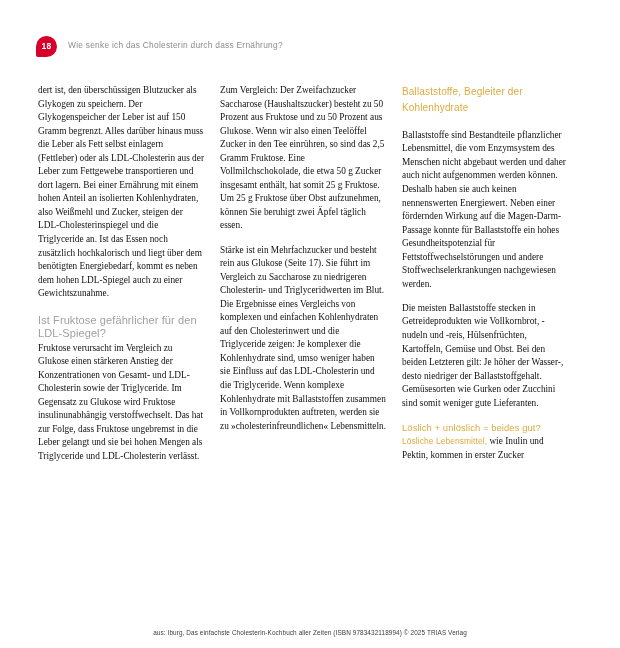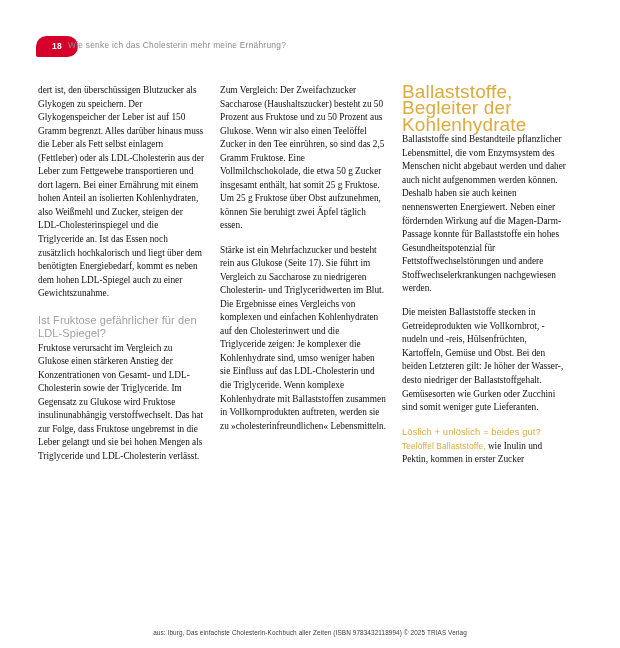--- a/index.html
+++ b/index.html
@@ -21,21 +21,21 @@
     position: absolute;
     left: 0;
     top: 0;
     width: 620px;
     height: 72px;
   }
   .folio-badge {
     position: absolute;
     left: 36px;
     top: 36px;
-    width: 42px;
+    width: 21px;
     height: 21px;
     background: #d6002a;
     border-radius: 11px 11px 11px 2px;
     display: flex;
     align-items: center;
     justify-content: center;
   }
   .folio-badge .folio-num {
     font-family: "Liberation Sans", "DejaVu Sans", sans-serif;
     font-size: 8.5px;
@@ -87,24 +87,24 @@
     font-family: "Liberation Sans", "DejaVu Sans", sans-serif;
     font-weight: 400;
     font-size: 11px;
     line-height: 13.4px;
     color: #a0a0a0;
     letter-spacing: 0.1px;
   }
   h3.sub-head.spaced-above { margin-top: 13px; }
 
   h2.section-head {
-    margin: 0 0 0 0;
+    margin: 0 0 12px 0;
     font-family: "Liberation Sans", "DejaVu Sans", sans-serif;
     font-weight: 400;
-    font-size: 19px;
+    font-size: 10px;
     line-height: 16.4px;
     color: #ddab3e;
     letter-spacing: 0.15px;
   }
 
   h3.sub-head-accent {
     margin: 0 0 1px 0;
     font-family: "Liberation Sans", "DejaVu Sans", sans-serif;
     font-weight: 400;
     font-size: 9.4px;
@@ -138,41 +138,41 @@
     white-space: nowrap;
   }
 </style>
 </head>
 <body>
 
 <div class="page-header">
   <div class="folio-badge">
     <span class="folio-num">18</span>
   </div>
-  <div class="running-title">Wie senke ich das Cholesterin mehr meine Ernährung?</div>
+  <div class="running-title">Wie senke ich das Cholesterin durch dass Ernährung?</div>
 </div>
 
 <div class="columns">
 
   <div class="column">
     <p class="body-text">dert ist, den überschüssigen Blutzucker als Glykogen zu speichern. Der Glykogenspeicher der Leber ist auf 150 Gramm begrenzt. Alles darüber hinaus muss die Leber als Fett selbst einlagern (Fettleber) oder als LDL-Cholesterin aus der Leber zum Fettgewebe transportieren und dort lagern. Bei einer Ernährung mit einem hohen Anteil an isolierten Kohlenhydraten, also Weißmehl und Zucker, steigen der LDL-Cholesterinspiegel und die Triglyceride an. Ist das Essen noch zusätzlich hochkalorisch und liegt über dem benötigten Energiebedarf, kommt es neben dem hohen LDL-Spiegel auch zu einer Gewichtszunahme.</p>
     <h3 class="sub-head spaced-above">Ist Fruktose gefährlicher für den LDL-Spiegel?</h3>
     <p class="body-text">Fruktose verursacht im Vergleich zu Glukose einen stärkeren Anstieg der Konzentrationen von Gesamt- und LDL-Cholesterin sowie der Triglyceride. Im Gegensatz zu Glukose wird Fruktose insulinunabhängig verstoffwechselt. Das hat zur Folge, dass Fruktose ungebremst in die Leber gelangt und sie bei hohen Mengen als Triglyceride und LDL-Cholesterin verlässt.</p>
   </div>
 
   <div class="column">
     <p class="body-text">Zum Vergleich: Der Zweifachzucker Saccharose (Haushaltszucker) besteht zu 50 Prozent aus Fruktose und zu 50 Prozent aus Glukose. Wenn wir also einen Teelöffel Zucker in den Tee einrühren, so sind das 2,5 Gramm Fruktose. Eine Vollmilchschokolade, die etwa 50 g Zucker insgesamt enthält, hat somit 25 g Fruktose. Um 25 g Fruktose über Obst aufzunehmen, können Sie beruhigt zwei Äpfel täglich essen.</p>
     <p class="body-text">Stärke ist ein Mehrfachzucker und besteht rein aus Glukose (Seite 17). Sie führt im Vergleich zu Saccharose zu niedrigeren Cholesterin- und Triglyceridwerten im Blut. Die Ergebnisse eines Vergleichs von komplexen und einfachen Kohlenhydraten auf den Cholesterinwert und die Triglyceride zeigen: Je komplexer die Kohlenhydrate sind, umso weniger haben sie Einfluss auf das LDL-Cholesterin und die Triglyceride. Wenn komplexe Kohlenhydrate mit Ballaststoffen zusammen in Vollkornprodukten auftreten, werden sie zu »cholesterinfreundlichen« Lebensmitteln.</p>
   </div>
 
   <div class="column">
     <h2 class="section-head">Ballaststoffe, Begleiter der Kohlenhydrate</h2>
     <p class="body-text">Ballaststoffe sind Bestandteile pflanzlicher Lebensmittel, die vom Enzymsystem des Menschen nicht abgebaut werden und daher auch nicht aufgenommen werden können. Deshalb haben sie auch keinen nennenswerten Energiewert. Neben einer fördernden Wirkung auf die Magen-Darm-Passage konnte für Ballaststoffe ein hohes Gesundheitspotenzial für Fettstoffwechselstörungen und andere Stoffwechselerkrankungen nachgewiesen werden.</p>
     <p class="body-text">Die meisten Ballaststoffe stecken in Getreideprodukten wie Vollkornbrot, -nudeln und -reis, Hülsenfrüchten, Kartoffeln, Gemüse und Obst. Bei den beiden Letzteren gilt: Je höher der Wasser-, desto niedriger der Ballaststoffgehalt. Gemüsesorten wie Gurken oder Zucchini sind somit weniger gute Lieferanten.</p>
     <h3 class="sub-head-accent spaced-above">Löslich + unlöslich = beides gut?</h3>
-    <p class="body-text"><span class="lead-in">Teelöffel Ballaststoffe,</span><span> wie Inulin und Pektin, kommen in erster Zucker</span></p>
+    <p class="body-text"><span class="lead-in">Lösliche Lebensmittel,</span><span> wie Inulin und Pektin, kommen in erster Zucker</span></p>
   </div>
 
 </div>
 
 <div class="page-footer">
   <span class="credit-line">aus: Iburg, Das einfachste Cholesterin-Kochbuch aller Zeiten (ISBN 9783432118994) © 2025 TRIAS Verlag</span>
 </div>
 
 </body></html>

